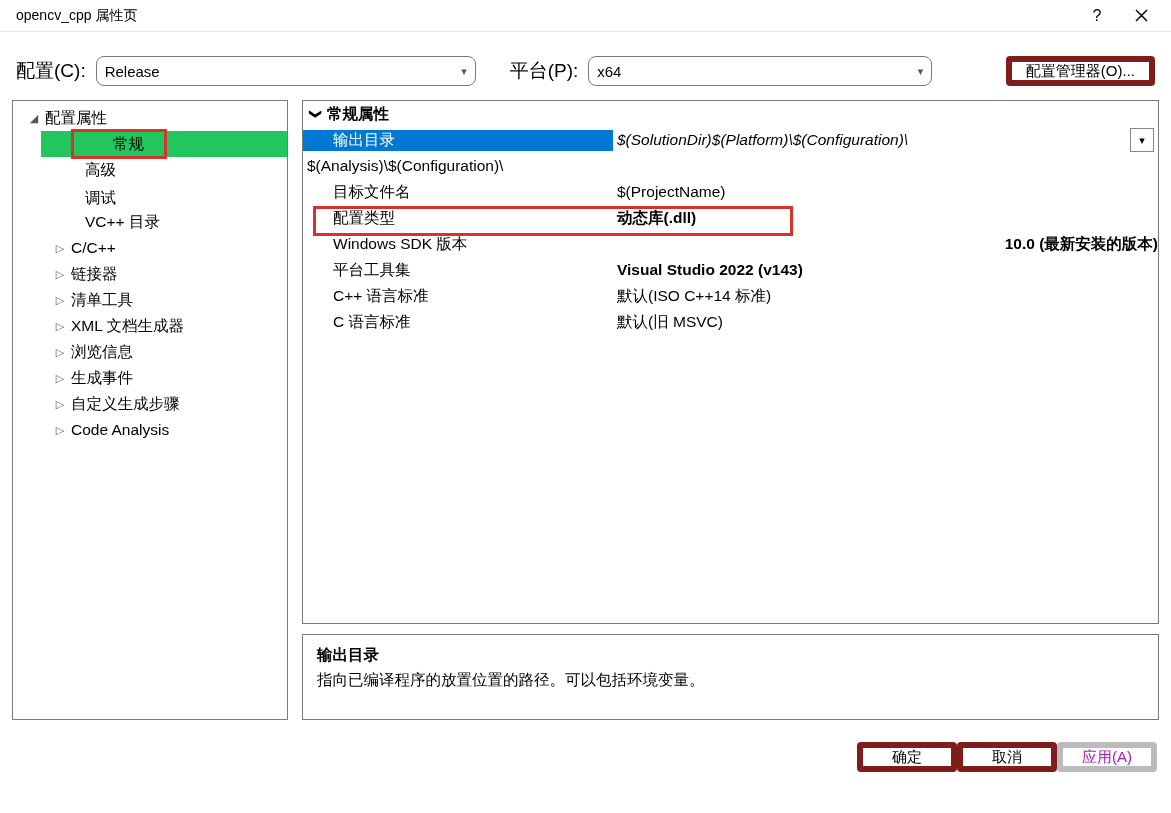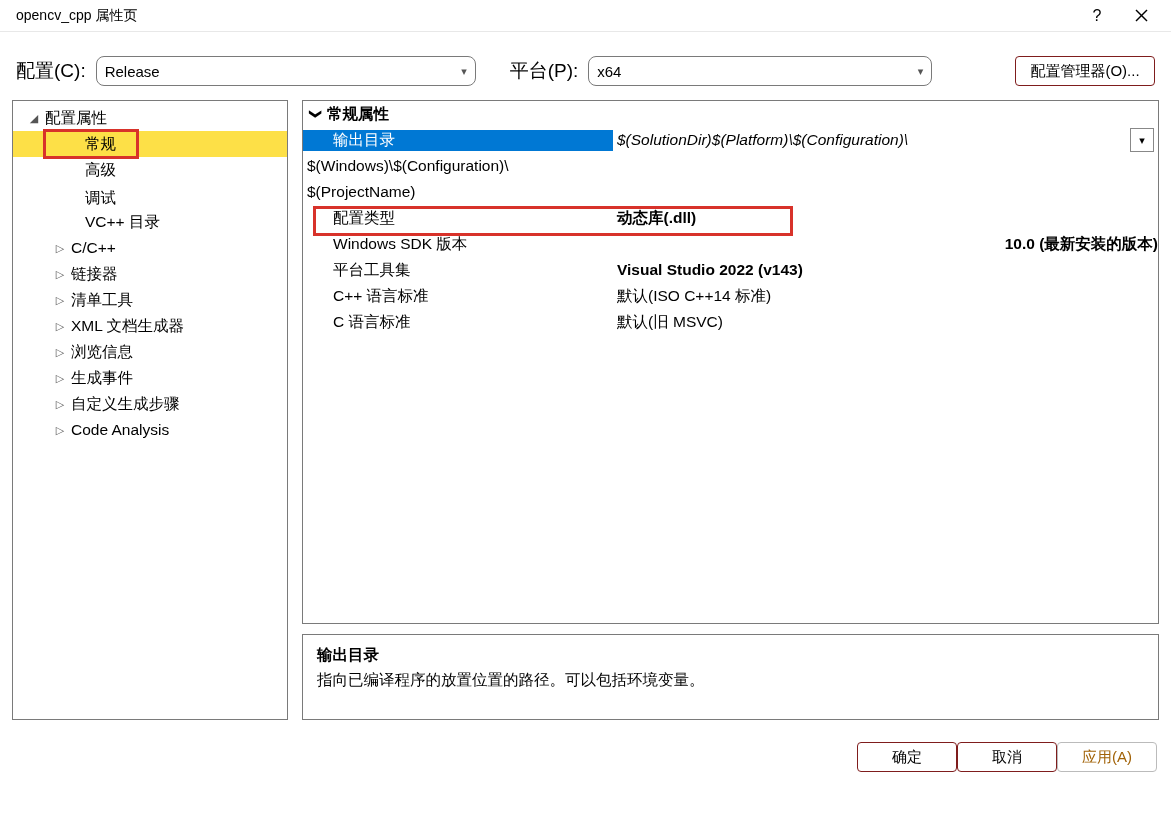--- a/index.html
+++ b/index.html
@@ -37,26 +37,26 @@
       height: 30px; border: 1px solid #7a7a7a; border-radius: 8px;
       padding: 0 8px; font-size: 15px; font-family: inherit;
       background: #fff; display: flex; align-items: center;
       justify-content: space-between; cursor: pointer;
     }
     .config-select.wide { width: 380px; }
     .config-select.med { width: 344px; }
     .chevron { font-size: 11px; color: #555; }
     .spacer-flex { flex: 1; }
     .btn {
-      height: 30px; padding: 0 14px; border: 1px solid #7f1d1d;
+      height: 30px; padding: 0 14px; border: 6px solid #7f1d1d;
       border-radius: 4px; background: #fff; font-size: 15px;
       font-family: inherit; cursor: pointer;
       display: inline-flex; align-items: center; justify-content:center;
     }
-    .btn:disabled { color: #a16207; border-color: #bbb; cursor: default; }
+    .btn:disabled { color: #a21caf; border-color: #bbb; cursor: default; }
     .main-area {
       display: flex;
       padding: 0 12px 12px 12px;
       gap: 14px;
       height: 632px;
     }
     .tree-panel {
       width: 276px;
       border: 1px solid #7a7a7a;
       background: #fff;
@@ -68,21 +68,21 @@
       height: 26px; font-size: 15.5px;
       cursor: pointer; user-select: none;
       position: relative;
     }
     .tree-arrow {
       width: 14px; display: inline-flex; justify-content:center;
       font-size: 11px; color: #555;
     }
     .tree-node.level0 { padding-left: 14px; }
     .tree-node.level1 { padding-left: 40px; }
-    .tree-node.selected { background: #fde047; }
+    .tree-node.selected { background: #22c55e; margin-left: 28px; }
     .tree-label { margin-left: 4px; }
     .red-box1 {
       position: absolute; left: 30px; top: -2px; width: 96px; height: 30px;
       border: 3px solid #d8322a; pointer-events: none;
     }
     .right-panel {
       flex: 1; display: flex; flex-direction: column; gap: 10px;
     }
     .prop-grid {
       flex: 1; border: 1px solid #7a7a7a; background: #fff;
@@ -222,23 +222,24 @@
       </div>
       <div id="prop-rows">
           <div class="prop-row selected">
             <div class="prop-name">输出目录</div>
             <div class="prop-value">$(SolutionDir)$(Platform)\$(Configuration)\</div>
             <div class="dd-btn">
               <span>▾</span>
             </div>
           </div>
           <div class="prop-row">
-            <div class="prop-value">$(Windows)\$(Configuration)\</div>
-          </div>
-          <div class="prop-row">
+            <div class="prop-value">$(Analysis)\$(Configuration)\</div>
+          </div>
+          <div class="prop-row">
+            <div class="prop-name">目标文件名</div>
             <div class="prop-value">$(ProjectName)</div>
           </div>
           <div class="prop-row bold">
             <div class="prop-name">配置类型</div>
             <div class="prop-value" style="font-weight: bold;">动态库(.dll)</div>
           </div>
           <div class="prop-row bold">
             <div class="prop-name">Windows SDK 版本</div>
             <div class="prop-value" style="font-weight: bold; text-align: right;">10.0 (最新安装的版本)</div>
           </div>

